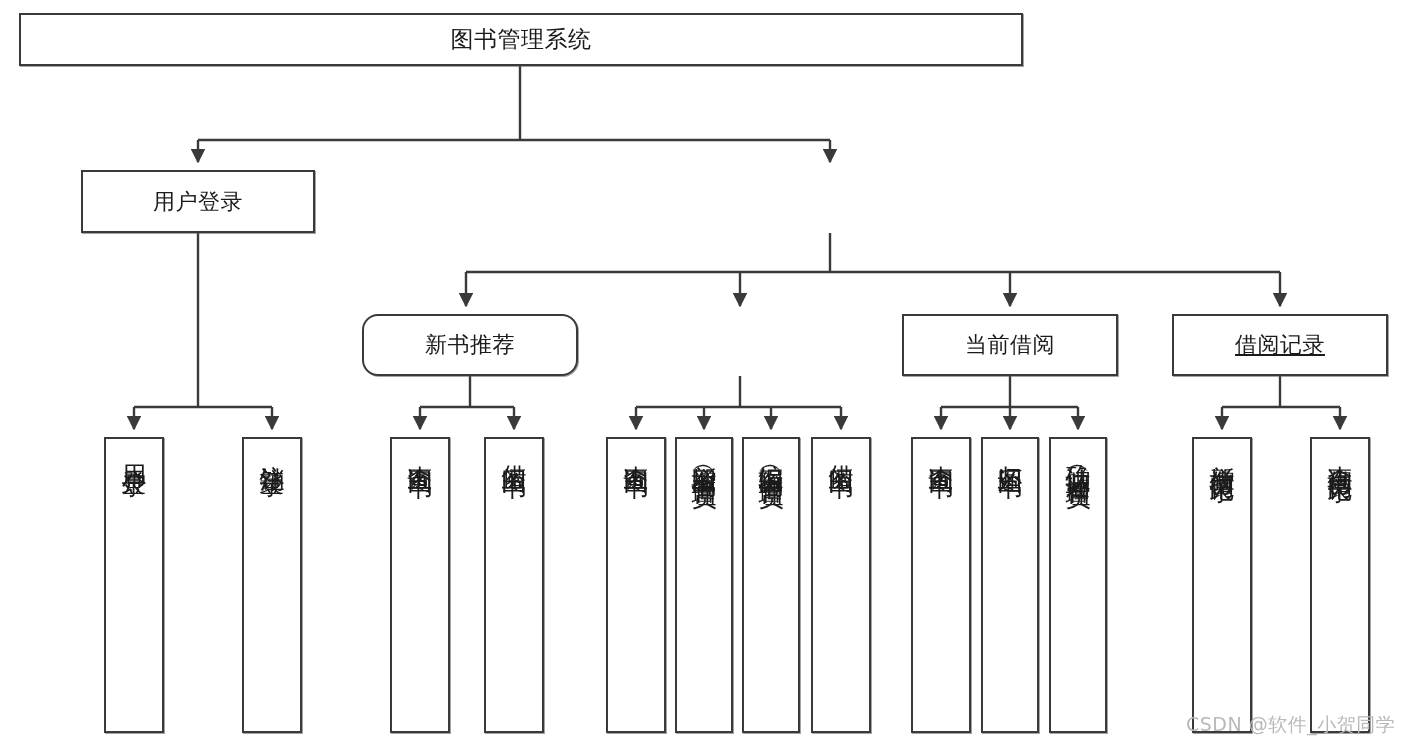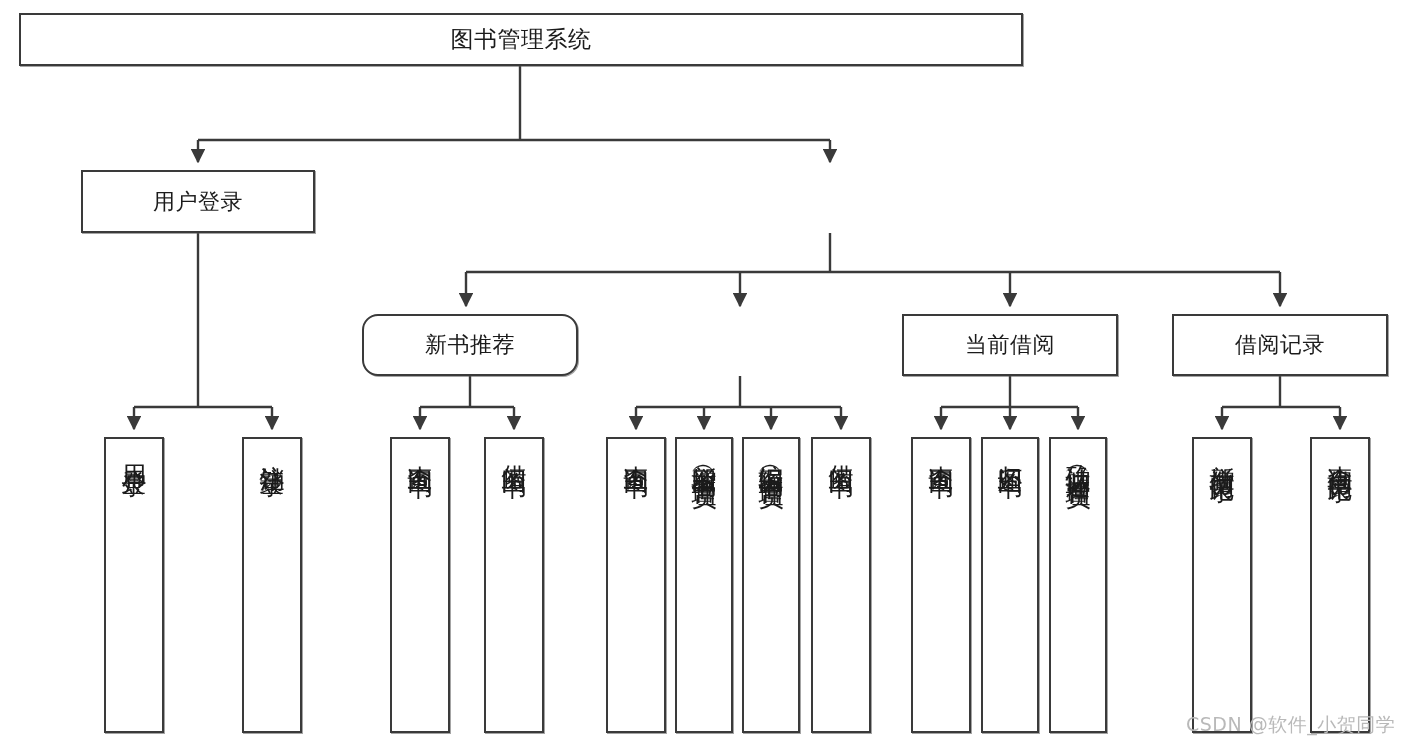--- a/index.html
+++ b/index.html
@@ -120,21 +120,21 @@
   <div class="node h-node" style="left:81px;top:170px;width:234px;height:63px;">
     <span class="lbl">用户登录</span>
   </div>
 
   <div class="node h-node" style="left:362px;top:314px;width:216px;height:62px;border-radius:16px;">
     <span class="lbl">新书推荐</span>
   </div>
   <div class="node h-node" style="left:902px;top:314px;width:216px;height:62px;">
     <span class="lbl">当前借阅</span>
   </div>
-  <div class="node h-node" style="left:1172px;top:314px;width:216px;height:62px;">
+  <div class="node h-node" style="left:1172px;top:314px;width:216px;height:62px;text-decoration:underline;">
     <span class="lbl">借阅记录</span>
   </div>
 
   <div class="node v-node" style="left:104px;top:437px;width:60px;height:296px;">
     <span class="lbl">用户登录</span>
   </div>
   <div class="node v-node" style="left:242px;top:437px;width:60px;height:296px;">
     <span class="lbl">注销登录</span>
   </div>
 

